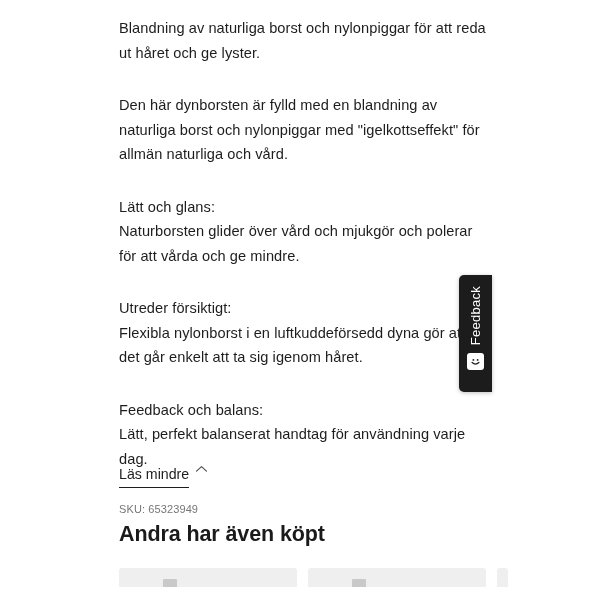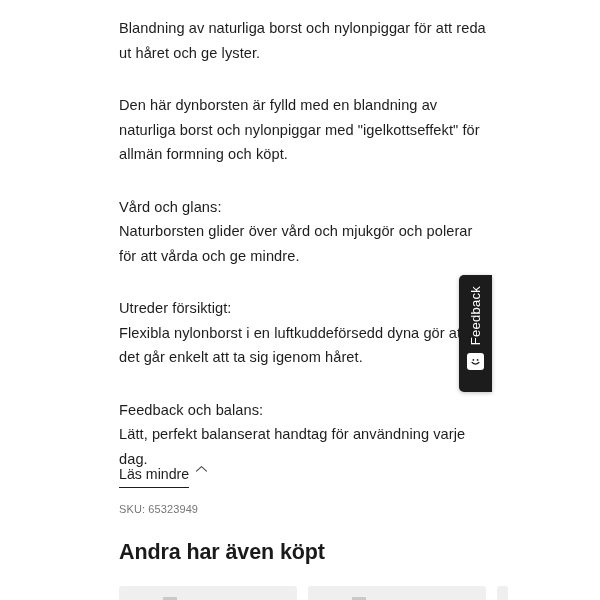--- a/index.html
+++ b/index.html
@@ -125,21 +125,21 @@
     justify-content: center;
     margin-bottom: 9px;
     flex: 0 0 auto;
   }
   .feedback-icon svg { display: block; }
 
   
   .also-bought {
     position: absolute;
     left: 0;
-    top: 505px;
+    top: 487px;
     width: 600px;
     height: 95px;
   }
   .section-title {
     position: absolute;
     left: 119px;
     top: 33px;
     margin: 0;
     font-size: 21.5px;
     line-height: 28px;
@@ -184,25 +184,25 @@
   <div class="desc-body">
 
     <p class="para">
       <span class="line">Blandning av naturliga borst och nylonpiggar för att reda</span>
       <span class="line">ut håret och ge lyster.</span>
     </p>
 
     <p class="para">
       <span class="line">Den här dynborsten är fylld med en blandning av</span>
       <span class="line">naturliga borst och nylonpiggar med "igelkottseffekt" för</span>
-      <span class="line">allmän formning och köpt.</span>
-    </p>
-
-    <p class="para">
-      <span class="line">Vård och glans:</span>
+      <span class="line">allmän naturliga och vård.</span>
+    </p>
+
+    <p class="para">
+      <span class="line">Lätt och glans:</span>
       <span class="line">Naturborsten glider över vård och mjukgör och polerar</span>
       <span class="line">för att vårda och ge mindre.</span>
     </p>
 
     <p class="para">
       <span class="line">Utreder försiktigt:</span>
       <span class="line">Flexibla nylonborst i en luftkuddeförsedd dyna gör att</span>
       <span class="line">det går enkelt att ta sig igenom håret.</span>
     </p>
 

